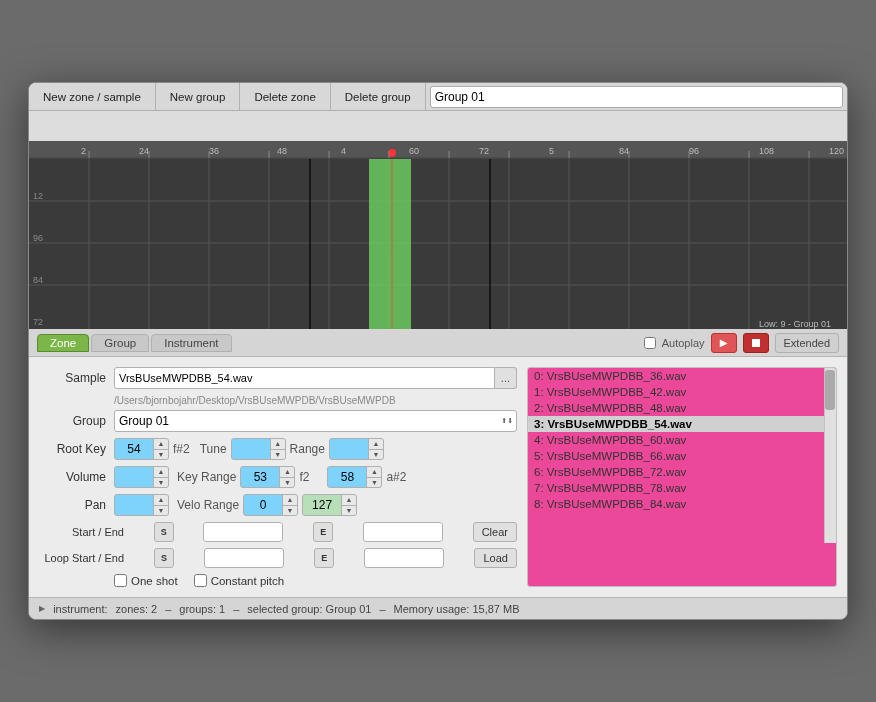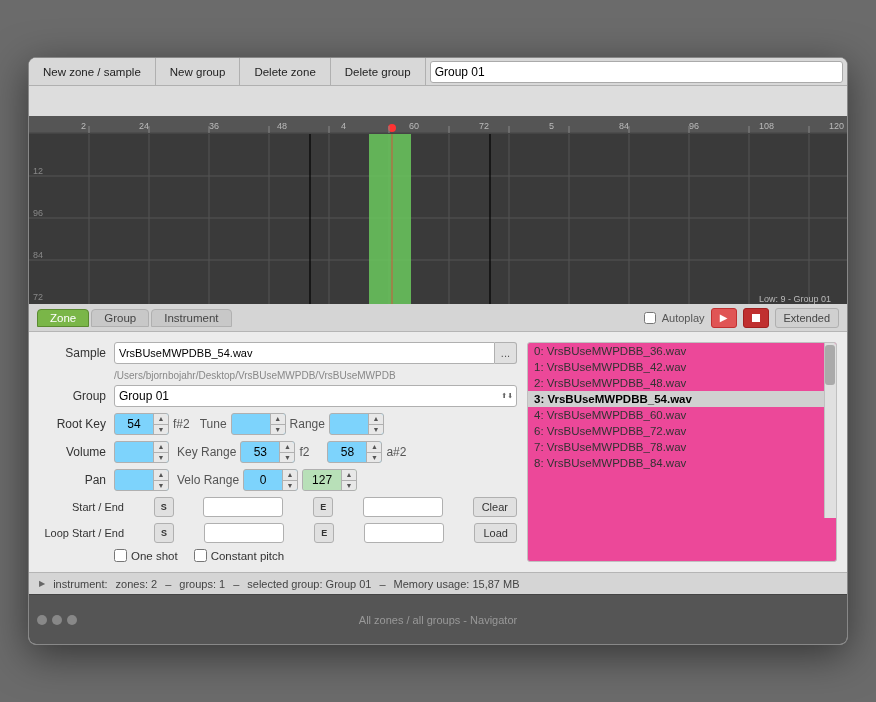--- a/index.html
+++ b/index.html
@@ -725,20 +725,21 @@
     </div>
 
     <div class="right-panel">
       <div class="sample-list-container">
         <div class="file-list" id="file-list">
         <div class="file-item">0: VrsBUseMWPDBB_36.wav</div>
             <div class="file-item">1: VrsBUseMWPDBB_42.wav</div>
             <div class="file-item">2: VrsBUseMWPDBB_48.wav</div>
             <div class="file-item selected">3: VrsBUseMWPDBB_54.wav</div>
             <div class="file-item">4: VrsBUseMWPDBB_60.wav</div>
+            <div class="file-item">5: VrsBUseMWPDBB_66.wav</div>
             <div class="file-item">6: VrsBUseMWPDBB_72.wav</div>
             <div class="file-item">7: VrsBUseMWPDBB_78.wav</div>
             <div class="file-item">8: VrsBUseMWPDBB_84.wav</div>
           </div>
         <div class="scrollbar-track">
           <div class="scrollbar-thumb"></div>
         </div>
       </div>
     </div>
   </div>
@@ -748,21 +749,13 @@
     <span>instrument:</span>
     <span>zones: 2</span>
     <span>–</span>
     <span>groups: 1</span>
     <span>–</span>
     <span>selected group: Group 01</span>
     <span>–</span>
     <span>Memory usage: 15,87 MB</span>
   </div>
 
-  <div class="navigator">
-    <div class="nav-traffic">
-      <div class="nav-tl"></div>
-      <div class="nav-tl"></div>
-      <div class="nav-tl"></div>
-    </div>
-    <span class="nav-title">All zones / all groups - Navigator</span>
-  </div>
 </div>
 
 </body></html>

